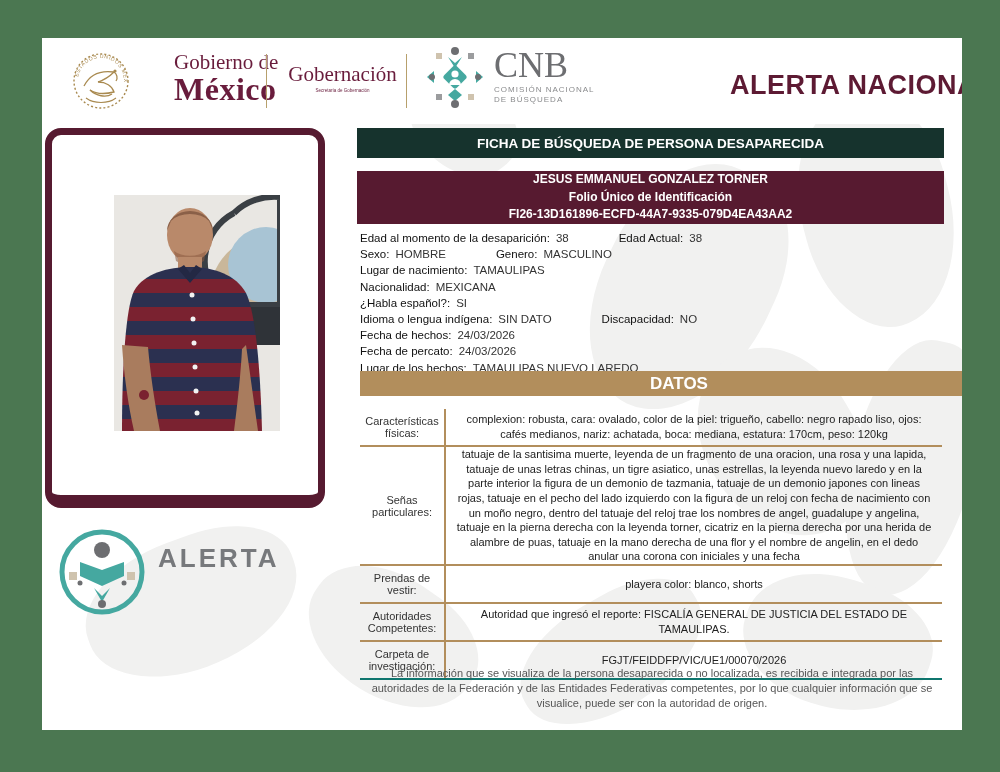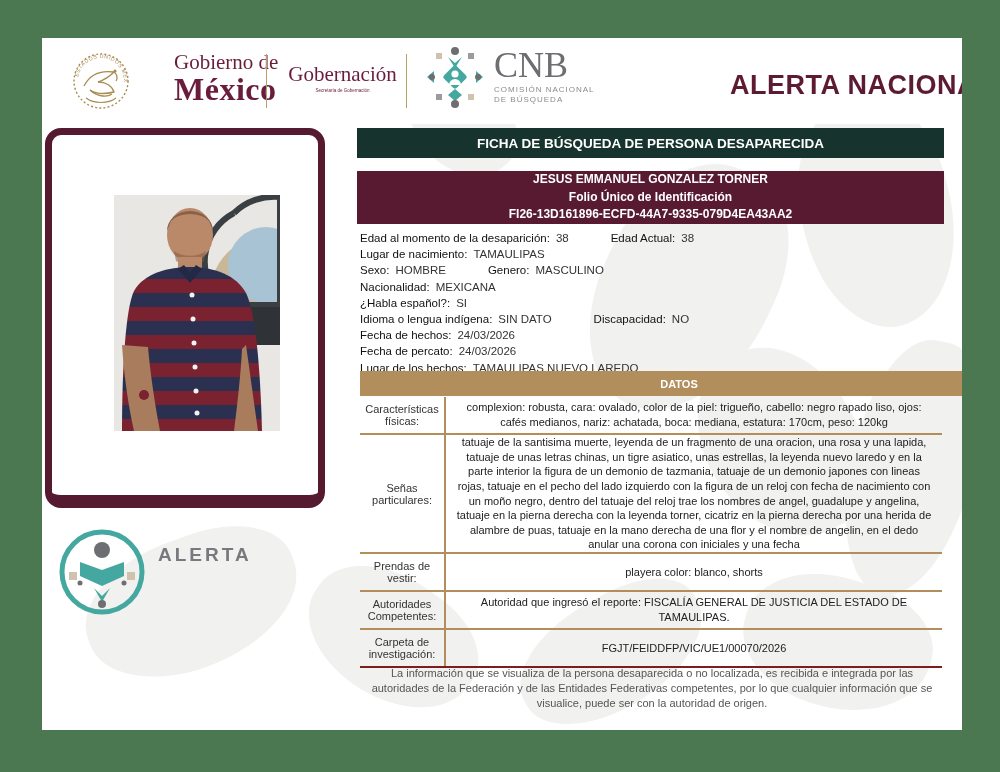--- a/index.html
+++ b/index.html
@@ -30,37 +30,37 @@
   .cnb-txt .sub { font-size:8px; color:#8a8b8d; letter-spacing:1px; line-height:1.25; margin-top:3px; }
   .alert-title { position:absolute; left:612px; top:32px; width:340px; text-align:right;
                  font-size:27px; font-weight:bold; color:#5d1a33; letter-spacing:0.5px; }
 
   
   .photo-frame { position:absolute; left:3px; top:90px; width:280px; height:380px; background:#ffffff;
                  border:7px solid #561a30; border-bottom-width:13px; border-radius:16px; }
   .photo { position:absolute; left:62px; top:60px; width:166px; height:236px; overflow:hidden; }
   .alerta-mark { position:absolute; left:14px; top:488px; width:92px; height:92px; }
   .alerta-words { position:absolute; left:116px; top:506px; color:#77797c; font-weight:bold;
-                  font-size:19px; letter-spacing:3px; line-height:1.15; }
+                  font-size:26px; letter-spacing:3px; line-height:1.15; }
 
   
   .banner-ficha { position:absolute; left:315px; top:90px; width:587px; height:30px; background:#16332d;
                   color:#fff; font-weight:bold; font-size:13.5px; display:flex; align-items:center; justify-content:center; }
   .banner-name { position:absolute; left:315px; top:133px; width:587px; height:53px; background:#571a30;
                  color:#fff; font-weight:bold; font-size:12px; display:flex; flex-direction:column;
                  align-items:center; justify-content:center; line-height:1.45;text-align:right; }
   .fields { position:absolute; left:318px; top:194px; width:584px; font-size:11.5px; color:#222; }
   .frow { display:flex; margin-bottom:4.2px; white-space:nowrap; }
   .flabel { font-weight:normal; color:#111; }
   .fvalue { margin-left:6px; color:#333; }
-  .pair2 { margin-left:22px; display:flex;padding-left:20px; }
+  .pair2 { margin-left:30px; display:flex;padding-left:20px; }
 
   .datos-bar { position:absolute; left:318px; top:333px; width:638px; height:25px; background:#b28e5c;
-               color:#fff; font-weight:bold; font-size:11px; display:flex; align-items:center; justify-content:center; }
-  .dtable { position:absolute; left:318px; top:359px; width:582px; border-bottom:2px solid #7f1d1d; }
+               color:#fff; font-weight:bold; font-size:17px; display:flex; align-items:center; justify-content:center; }
+  .dtable { position:absolute; left:318px; top:371px; width:582px; border-bottom:2px solid #0f766e; }
   .drow { display:flex; border-top:2px solid #b28e5c; }
   .drow:first-child { border-top:none; }
   .dlabel { width:86px; flex:0 0 86px; border-right:2px solid #b28e5c; display:flex; align-items:center;
             justify-content:center; text-align:center; font-size:11px; color:#333; padding:6px 3px; }
   .dvalue { flex:1; display:flex; align-items:center; justify-content:center; text-align:center;
             font-size:11px; color:#222; padding:0 8px; line-height:1.33; }
 
   .footer { position:absolute; left:320px; top:628px; width:580px; text-align:center;
             font-size:11px; color:#555; line-height:1.35; }
 </style>
@@ -221,32 +221,32 @@
       <div class="fields">
         <div class="frow">
           <span class="flabel">Edad al momento de la desaparición:</span>
           <span class="fvalue">38</span>
           <span class="pair2">
               <span class="flabel">Edad Actual:</span>
           <span class="fvalue">38</span>
             </span>
         </div>
         <div class="frow">
-          <span class="flabel">Lugar de nacimiento:</span>
-          <span class="fvalue">TAMAULIPAS</span>
-        </div>
-        <div class="frow">
           <span class="flabel">Sexo:</span>
           <span class="fvalue">HOMBRE</span>
           <span class="pair2">
               <span class="flabel">Genero:</span>
           <span class="fvalue">MASCULINO</span>
             </span>
         </div>
         <div class="frow">
+          <span class="flabel">Lugar de nacimiento:</span>
+          <span class="fvalue">TAMAULIPAS</span>
+        </div>
+        <div class="frow">
           <span class="flabel">Nacionalidad:</span>
           <span class="fvalue">MEXICANA</span>
         </div>
         <div class="frow">
           <span class="flabel">¿Habla español?:</span>
           <span class="fvalue">SI</span>
         </div>
         <div class="frow">
           <span class="flabel">Idioma o lengua indígena:</span>
           <span class="fvalue">SIN DATO</span>

